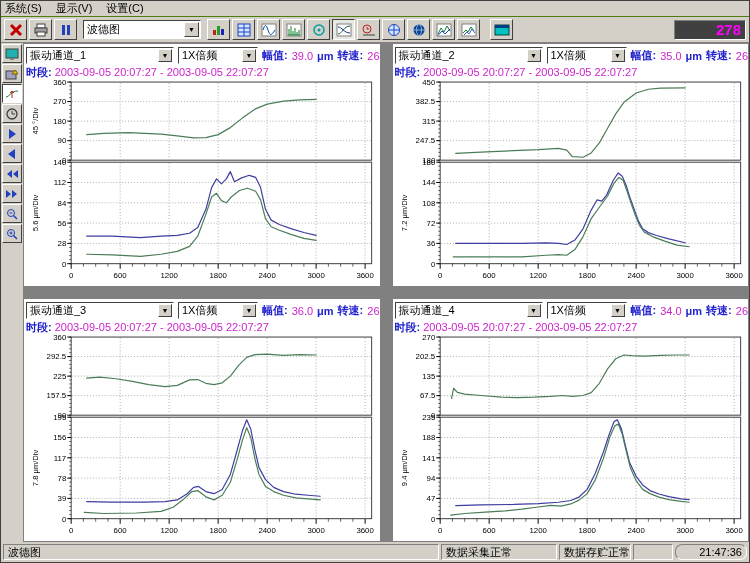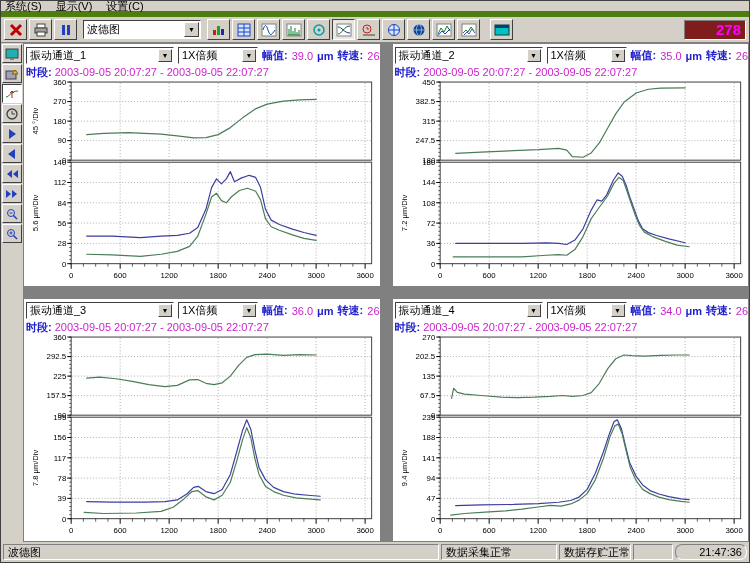--- a/index.html
+++ b/index.html
@@ -9,32 +9,32 @@
 
   
   .titlebar { height:18px; background:linear-gradient(to right,#0a246a,#2a5aa8 55%,#a6caf0); display:flex; align-items:center; padding:0 2px; flex:none; }
   .app-icon { width:14px; height:14px; margin-right:3px; }
   .title-text { color:#fff; font-weight:bold; font-size:11px; flex:1; white-space:nowrap; overflow:hidden; }
   .winbtn { width:16px; height:14px; background:#d4d0c8; border:1px solid; border-color:#fff #404040 #404040 #fff; margin-left:2px; display:flex; align-items:center; justify-content:center; font-size:9px; line-height:1; color:#000; }
   .min-glyph { width:7px; height:2px; background:#000; margin-top:7px; }
   .restore-glyph { width:7px; height:6px; border:1px solid #000; border-top-width:2px; position:relative; }
 
   
-  .menubar { height:16px; background:#d4d0c8; display:flex; align-items:center; padding-left:4px; gap:14px; border-bottom:6px solid #4d7c0f; flex:none; }
+  .menubar { height:16px; background:#d4d0c8; display:flex; align-items:center; padding-left:4px; gap:14px; border-bottom:1px solid #4d7c0f; flex:none; }
   .menu-item { color:#000; }
 
   
   .toolbar { height:26px; background:#d4d0c8; display:flex; align-items:center; padding:2px 3px; gap:2px; flex:none; border-bottom:1px solid #808080; }
   .tbtn { width:23px; height:21px; background:#d4d0c8; border:1px solid; border-color:#fff #404040 #404040 #fff; display:flex; align-items:center; justify-content:center; flex:none; }
   .tbtn.pressed { border-color:#404040 #fff #fff #404040; background:#e8e8e4; }
   .combo { height:19px; background:#fff; border:1px solid; border-color:#404040 #fff #fff #404040; display:flex; align-items:center; flex:none; }
   .combo-text { padding:0 3px; overflow:hidden; white-space:nowrap; flex:1; }
   .combo-btn { width:15px; height:15px; margin-right:1px; background:#d4d0c8; border:1px solid; border-color:#fff #404040 #404040 #fff; display:flex; align-items:center; justify-content:center; font-size:7px; color:#000; flex:none; }
   .toolbar .combo { width:118px; margin:0 4px; }
-  .counter-box { margin-left:auto; width:62px; height:20px; background:#7f1d1d; border:1px solid; border-color:#808080 #fff #fff #808080; color:#ff00ff; font-weight:bold; font-size:15px; text-align:right; padding:0 4px; line-height:18px; }
+  .counter-box { margin-left:auto; width:72px; height:20px; background:#404040; border:1px solid; border-color:#808080 #fff #fff #808080; color:#ff00ff; font-weight:bold; font-size:15px; text-align:right; padding:0 4px; line-height:18px; }
 
   
   .main { flex:1; display:flex; min-height:0; }
   .side-toolbar { width:22px; background:#d4d0c8; display:flex; flex-direction:column; align-items:center; padding-top:1px; flex:none; }
   .sbtn { width:20px; height:19px; background:#d4d0c8; border:1px solid; border-color:#fff #404040 #404040 #fff; display:flex; align-items:center; justify-content:center; margin-bottom:1px; flex:none; }
   .sbtn.pressed { border-color:#404040 #fff #fff #404040; background:#fff; }
 
   .panels-grid { flex:1; display:grid; grid-template-columns:1fr 1fr; grid-template-rows:1fr 1fr; gap:13px; background:#808080; border:1px solid #808080; min-height:0; }
   .panel { background:#fff; padding:2px 0 0 2px; overflow:hidden; display:flex; flex-direction:column; min-height:0; }
   .panel-head { display:flex; align-items:center; height:19px; gap:4px; white-space:nowrap; overflow:hidden; flex:none; }

